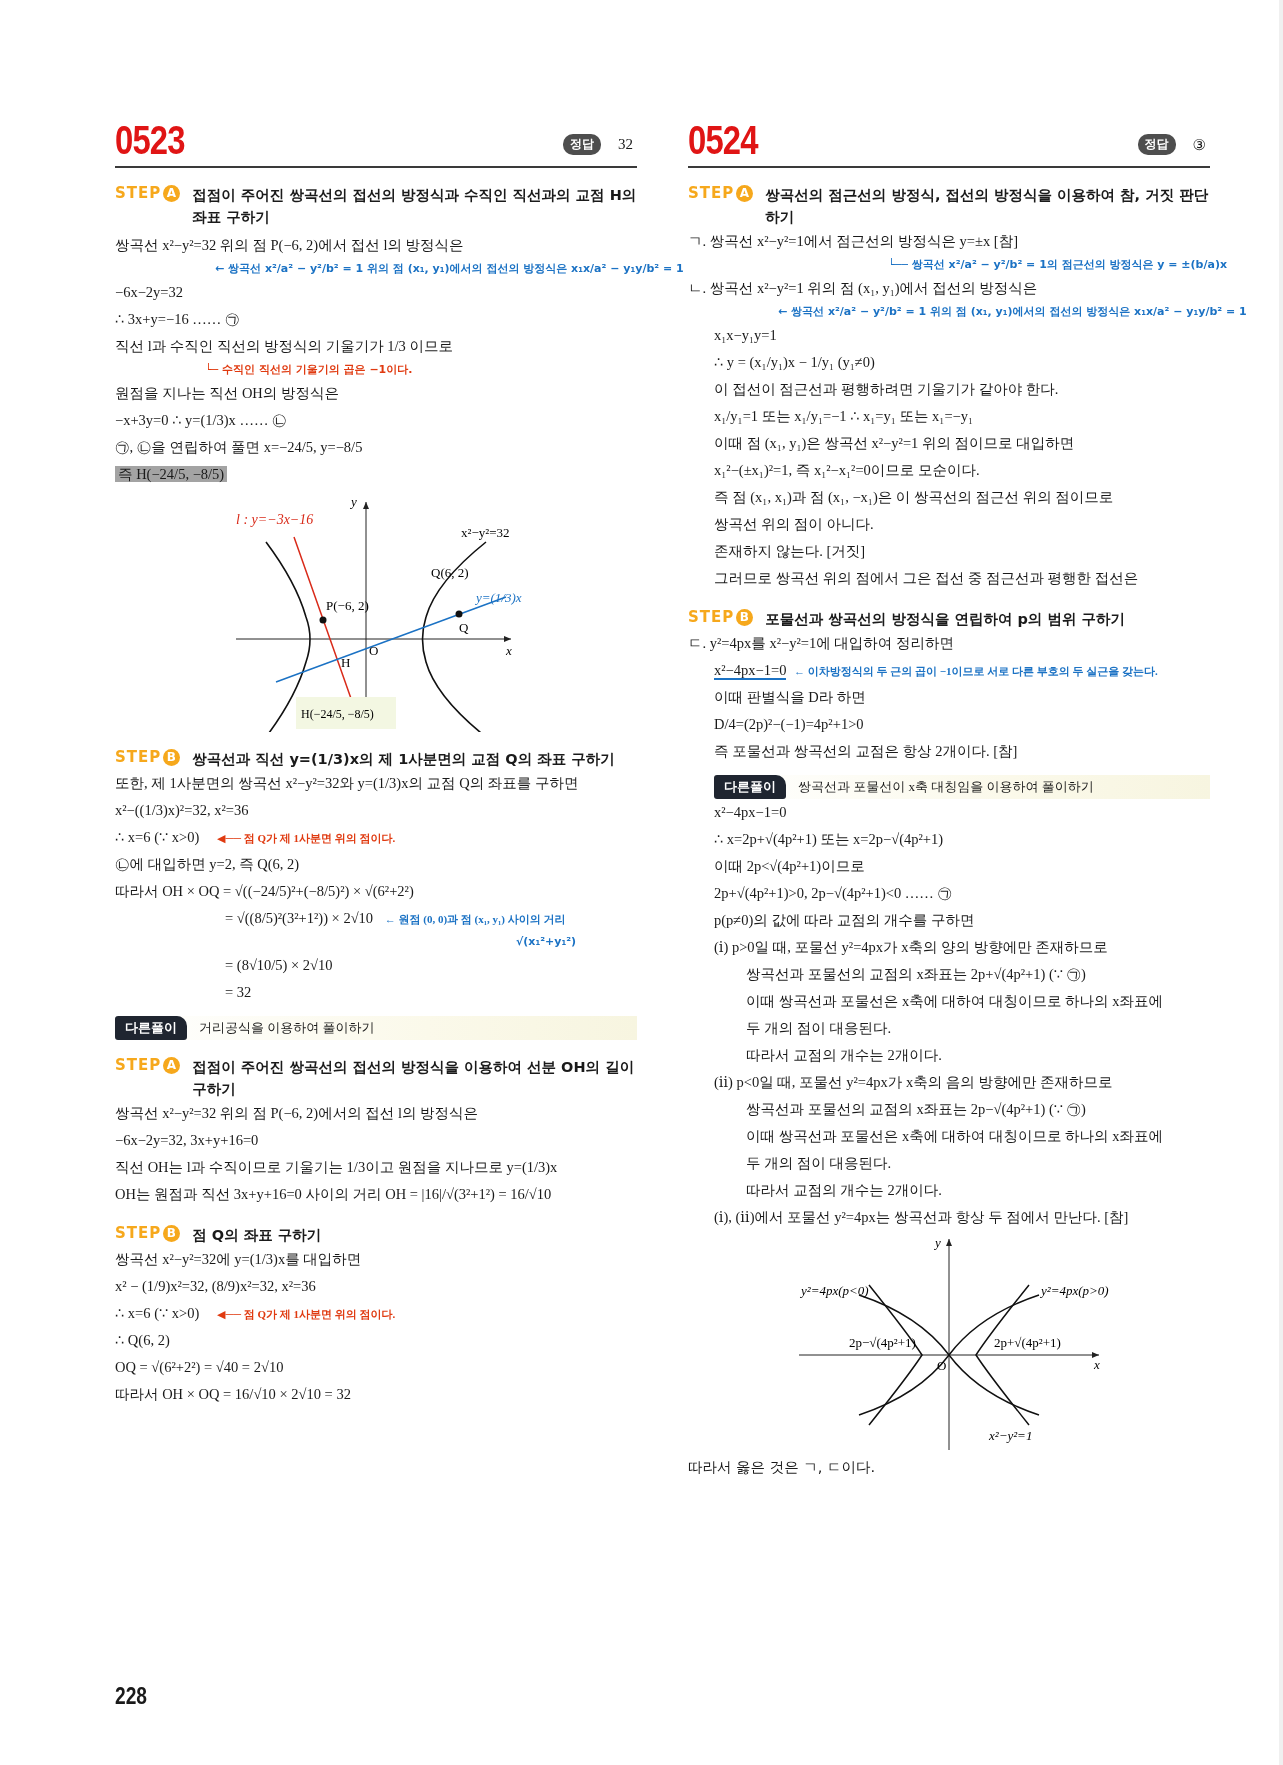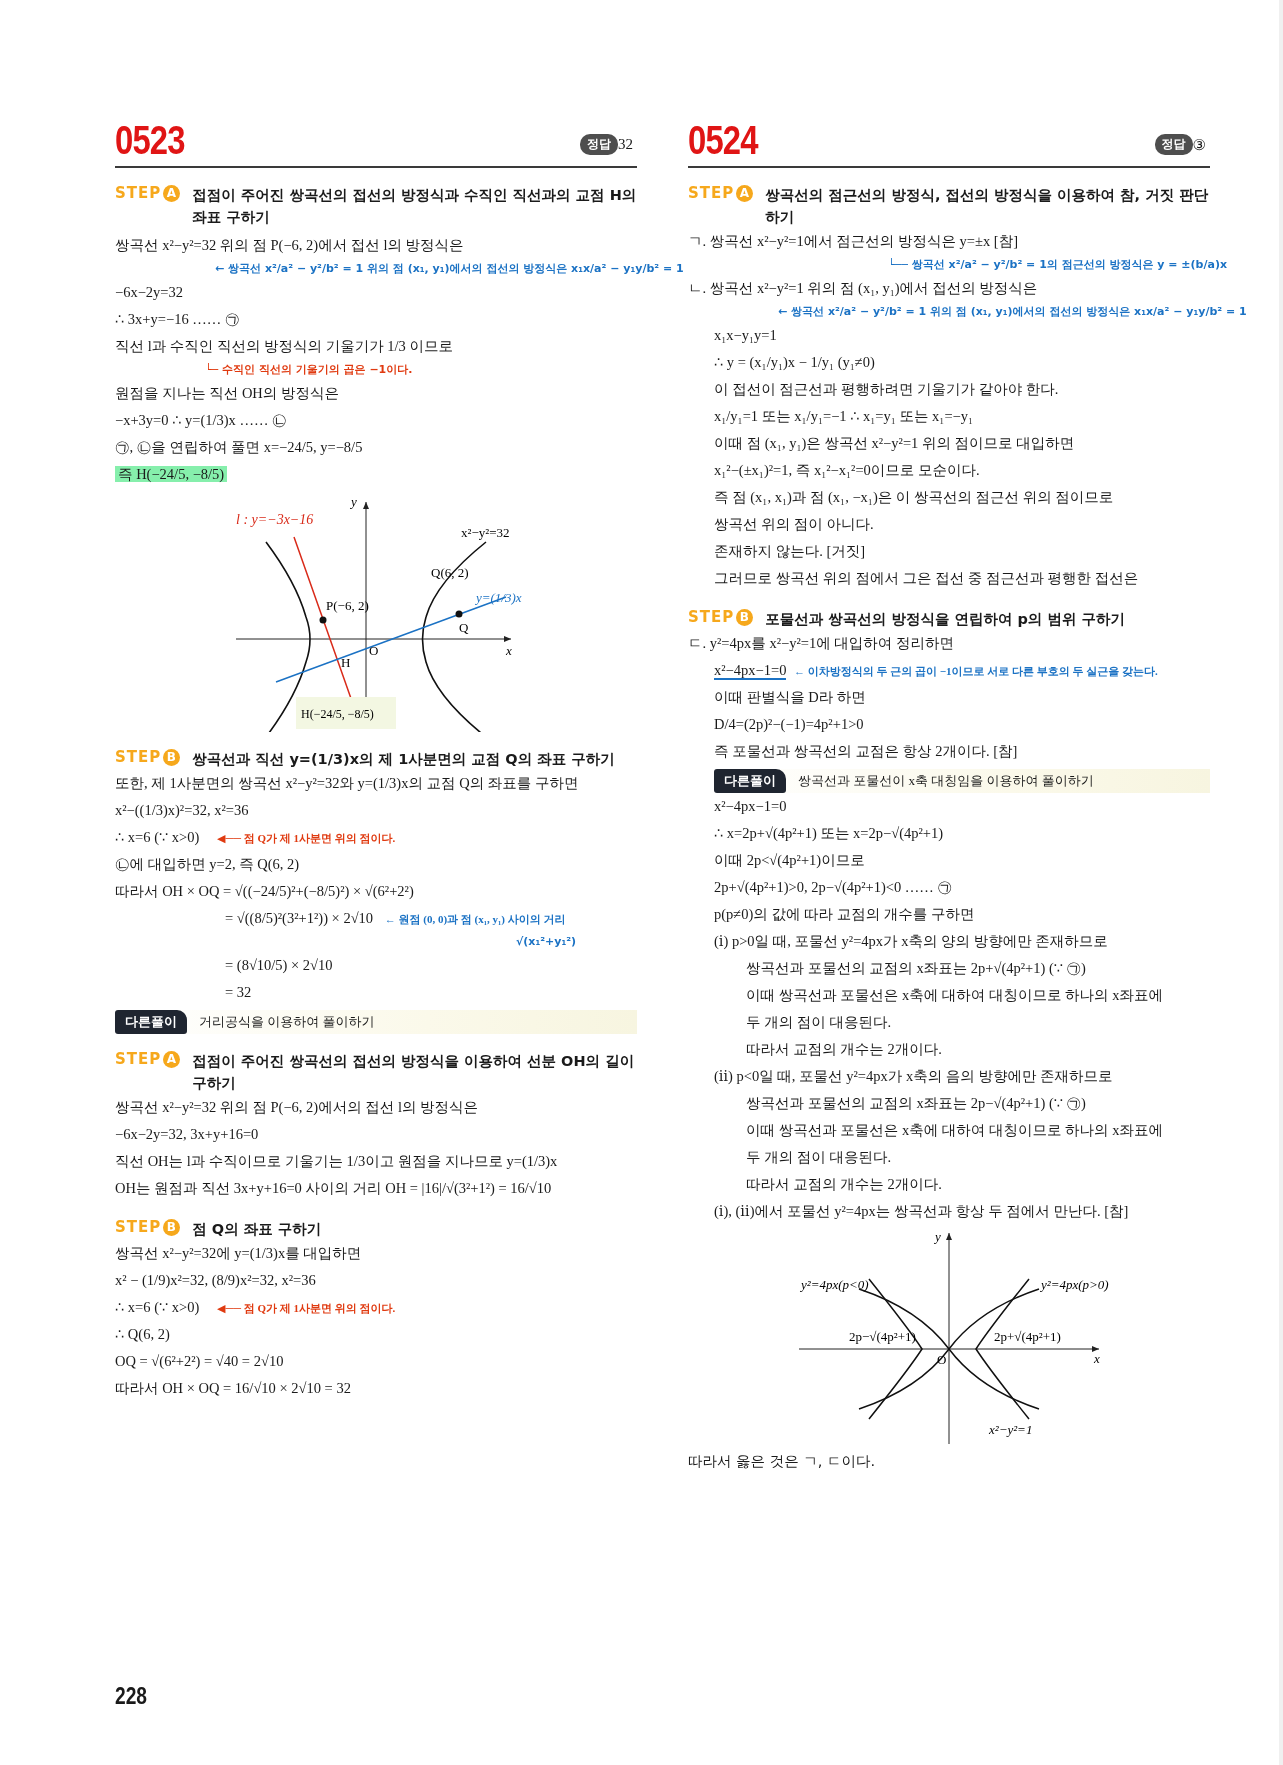--- a/index.html
+++ b/index.html
@@ -5,37 +5,37 @@
   html,body{margin:0;padding:0;background:#ffffff;}
   body{width:1283px;height:1765px;position:relative;overflow:hidden;
        font-family:"DejaVu Sans","Liberation Sans",sans-serif;color:#1a1a1a;}
   .col{position:absolute;top:118px;width:522px;}
   .col.left{left:115px;}
   .col.right{left:688px;}
   .head{position:relative;height:48px;border-bottom:2px solid #3a3a3a;}
   .qnum{font-family:"Liberation Sans",sans-serif;font-weight:bold;font-size:40px;
         color:#e01515;letter-spacing:-1px;position:absolute;left:0;top:0;
         transform:scaleX(0.82);transform-origin:left top;line-height:44px;}
-  .answer{position:absolute;right:4px;top:16px;display:flex;align-items:center;gap:0;}
+  .answer{position:absolute;right:4px;top:16px;display:flex;align-items:center;gap:17px;}
   .ans-badge{background:#4e4e4e;color:#fff;font-size:12px;border-radius:10px;
              padding:2px 7px;font-weight:bold;}
   .ans-val{font-family:"Liberation Serif",serif;font-size:15px;}
   .step{display:flex;align-items:flex-start;margin-top:16px;}
   .step-tag{color:#f6a81c;font-weight:bold;font-size:15px;letter-spacing:1px;white-space:nowrap;
             display:flex;align-items:center;gap:2px;margin-right:12px;}
   .step-circ{display:inline-block;width:17px;height:17px;border-radius:50%;background:#f6a81c;
              color:#fff;font-size:12px;text-align:center;line-height:17px;}
   .step-title{font-weight:bold;font-size:14.5px;line-height:22px;}
   .line{font-size:14.5px;line-height:27px;white-space:nowrap;}
   .math{font-family:"Liberation Serif","DejaVu Serif",serif;}
   .note-blue{color:#1b72c4;font-size:11px;font-weight:bold;line-height:20px;white-space:nowrap;text-align:center;}
   .note-red{color:#e03a10;font-size:11px;font-weight:bold;line-height:20px;white-space:nowrap;}
   .ul-blue{border-bottom:2px solid #1b72c4;}
-  .hl{background:#86efac;padding:0 3px;}
-  .alt{display:flex;align-items:center;margin-top:4px;
+  .hl{background:#a3a3a3;padding:0 3px;}
+  .alt{display:flex;align-items:center;margin-top:10px;
        background:linear-gradient(90deg,#fff 0%,#fbf9ea 60%,#f7f5e0 100%);}
   .alt-badge{background:#1f2530;color:#fff;font-weight:bold;font-size:13px;padding:3px 10px;
              border-radius:3px 10px 3px 3px;}
   .alt-title{font-size:13px;margin-left:12px;font-family:Liberation Serif, serif;}
   .indent{padding-left:26px;}
   .figure{display:block;margin:4px auto;}
   .page-num{position:absolute;left:115px;top:1682px;font-weight:bold;font-size:24px;
             font-family:"Liberation Sans",sans-serif;transform:scaleX(0.8);transform-origin:left top;}
   .right-edge{position:absolute;right:0;top:0;width:4px;height:100%;background:#f0f0f0;}
 </style>

